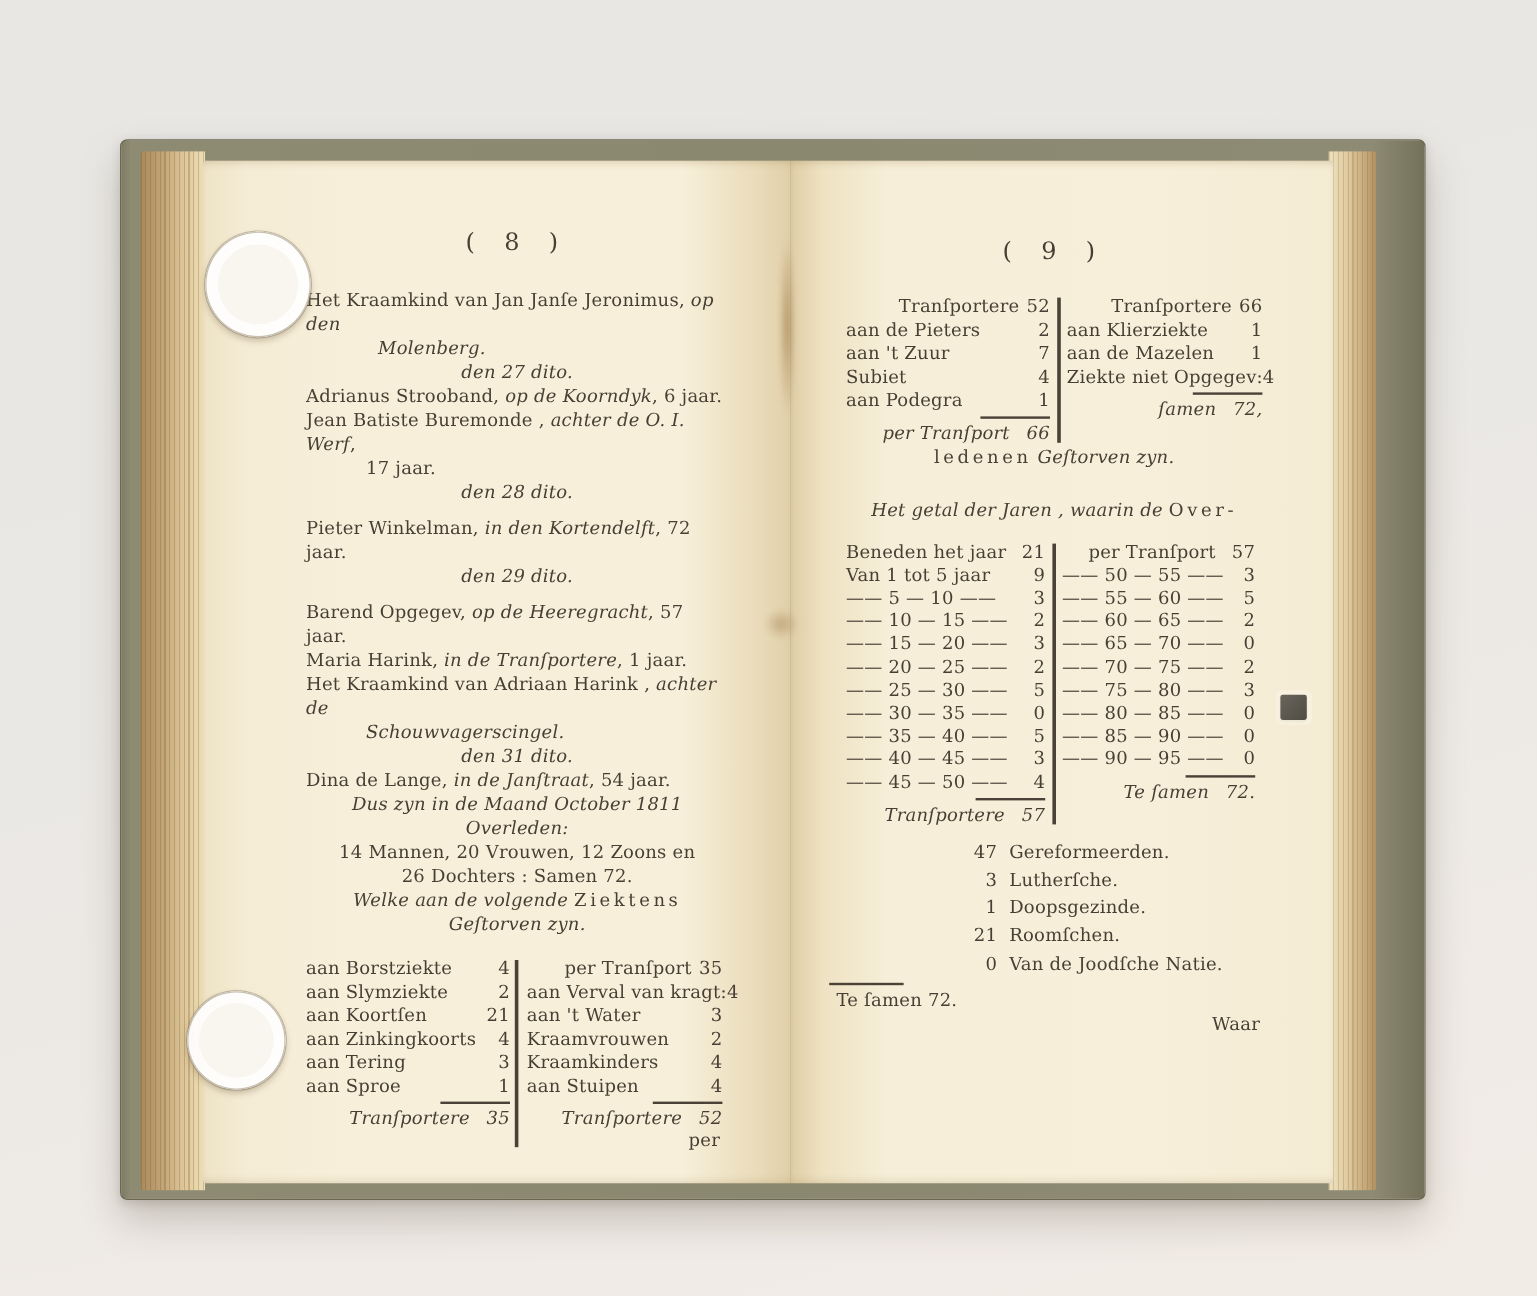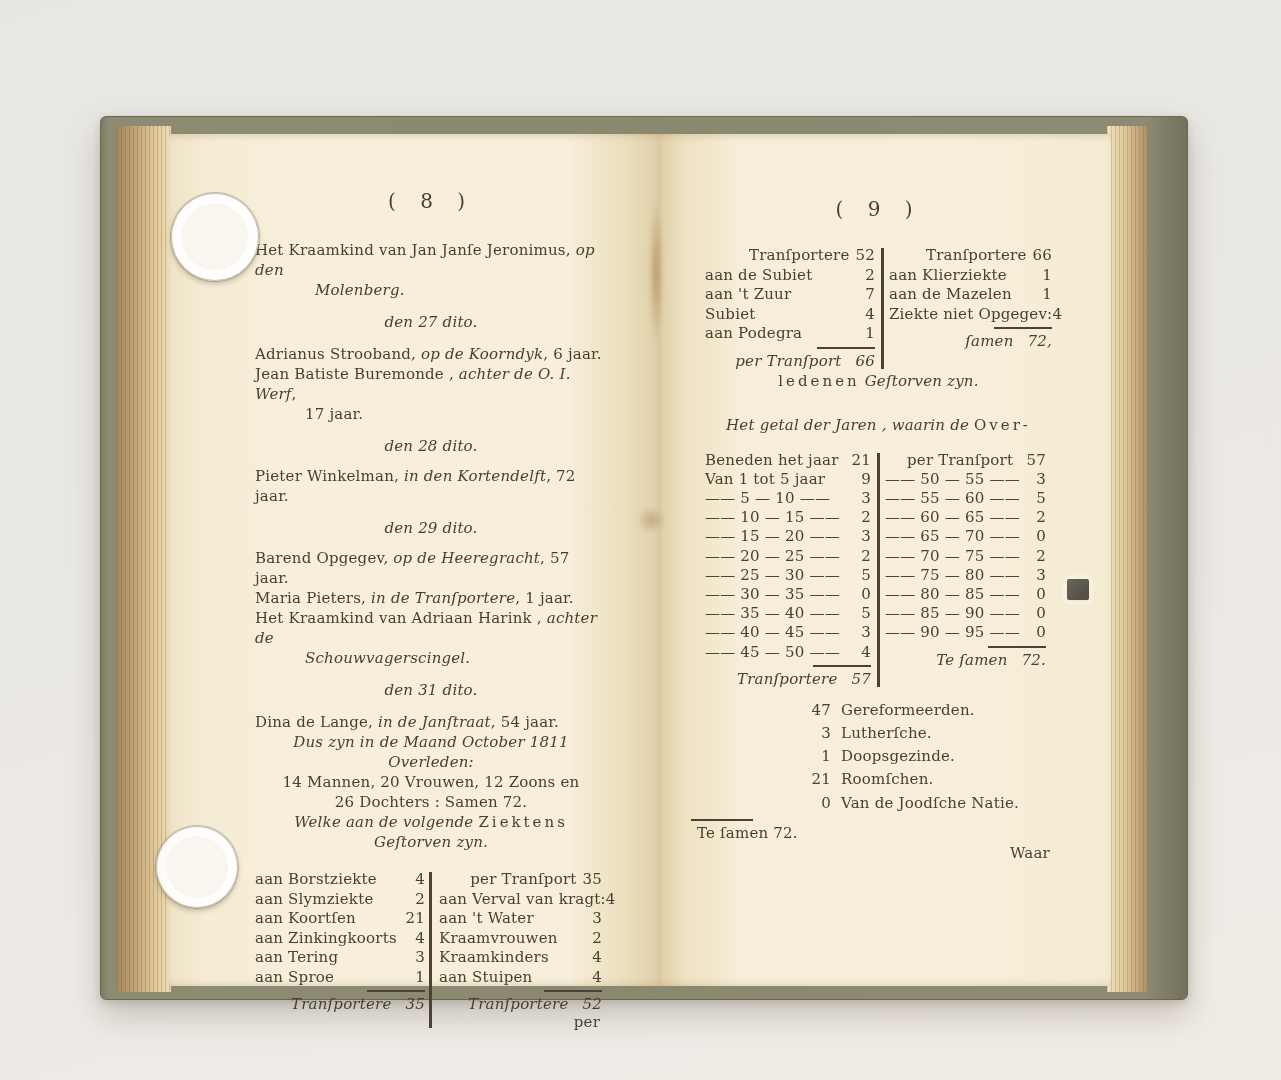--- a/index.html
+++ b/index.html
@@ -45,21 +45,21 @@
   .c-left{left:86px;top:56px;width:352px;}
   .c-right{left:46px;top:64px;width:347px;}
   .pagenum{text-align:center;font-size:20px;letter-spacing:9px;line-height:22px;}
   .it{font-style:italic;}
   .sp{letter-spacing:3px;}
   .center{text-align:center;}
   .e{margin:0;}
   .ind{margin-left:60px;}
   .ind2{margin-left:50px;}
   .mt28{margin-top:28px;} .mt22{} .mt18{margin-top:18px;}
-  .mt12{margin-top:12px;} .mt10{margin-top:10px;} .mt26{margin-top:26px;}
+  .mt12{} .mt10{margin-top:10px;} .mt26{margin-top:26px;}
   .mt24{margin-top:24px;} .mt16{margin-top:16px;} .mt30{margin-top:30px;}
   .trow{display:flex;justify-content:space-between;line-height:19.5px;}
   .trow .lab{white-space:nowrap;}
   .trow .val{text-align:right;}
   .cols{position:relative;display:flex;}
   .vline{position:absolute;top:2px;bottom:2px;width:2.5px;background:#4a4236;}
   .colL{width:170px;}
   .colR{width:163px;padding-left:14px;}
   .sumline{border-top:2px solid #4a4236;width:58px;margin:3px 0 2px auto;}
   .tot{display:flex;justify-content:flex-end;gap:14px;line-height:20px;font-style:italic;}
@@ -93,21 +93,21 @@
 
         <p class="e mt12"><span>Adrianus Strooband, </span><span class="it">op de Koorndyk</span><span>, 6 jaar.</span></p>
         <p class="e"><span>Jean Batiste Buremonde , </span><span class="it">achter de O. I. Werf</span><span>,</span></p>
         <p class="e ind2">17 jaar.</p>
 
         <p class="e mt12 center it">den 28 dito.</p>
         <p class="e mt10"><span>Pieter Winkelman, </span><span class="it">in den Kortendelft</span><span>, 72 jaar.</span></p>
 
         <p class="e mt12 center it">den 29 dito.</p>
         <p class="e mt10"><span>Barend Opgegev, </span><span class="it">op de Heeregracht</span><span>, 57 jaar.</span></p>
-        <p class="e"><span>Maria Pieters, </span><span class="it">in de Tranſportere</span><span>, 1 jaar.</span></p>
+        <p class="e"><span>Maria Harink, </span><span class="it">in de Tranſportere</span><span>, 1 jaar.</span></p>
         <p class="e"><span>Het Kraamkind van Adriaan Harink , </span><span class="it">achter de</span></p>
         <p class="e ind2 it">Schouwvagerscingel.</p>
 
         <p class="e mt12 center it">den 31 dito.</p>
         <p class="e mt12"><span>Dina de Lange, </span><span class="it">in de Janſtraat</span><span>, 54 jaar.</span></p>
 
         <p class="e mt22 center it">Dus zyn in de Maand October 1811 Overleden:</p>
         <p class="e center">14 Mannen, 20 Vrouwen, 12 Zoons en</p>
         <p class="e center">26 Dochters : Samen 72.</p>
 
@@ -188,21 +188,21 @@
         <div class="pagenum">( 9 )</div>
 
         <div class="cols mt26">
           <div class="vline" style="left:176px"></div>
           <div class="colL" style="width:172px">
             <div class="trow">
                 <span class="lab rgt">Tranſportere</span>
                 <span class="val">52</span>
               </div>
             <div class="trow">
-                <span class="lab">aan de Subiet</span>
+                <span class="lab">aan de Pieters</span>
                 <span class="val">2</span>
               </div>
             <div class="trow">
                 <span class="lab">aan 't Zuur</span>
                 <span class="val">7</span>
               </div>
             <div class="trow">
                 <span class="lab">Subiet</span>
                 <span class="val">4</span>
               </div>

